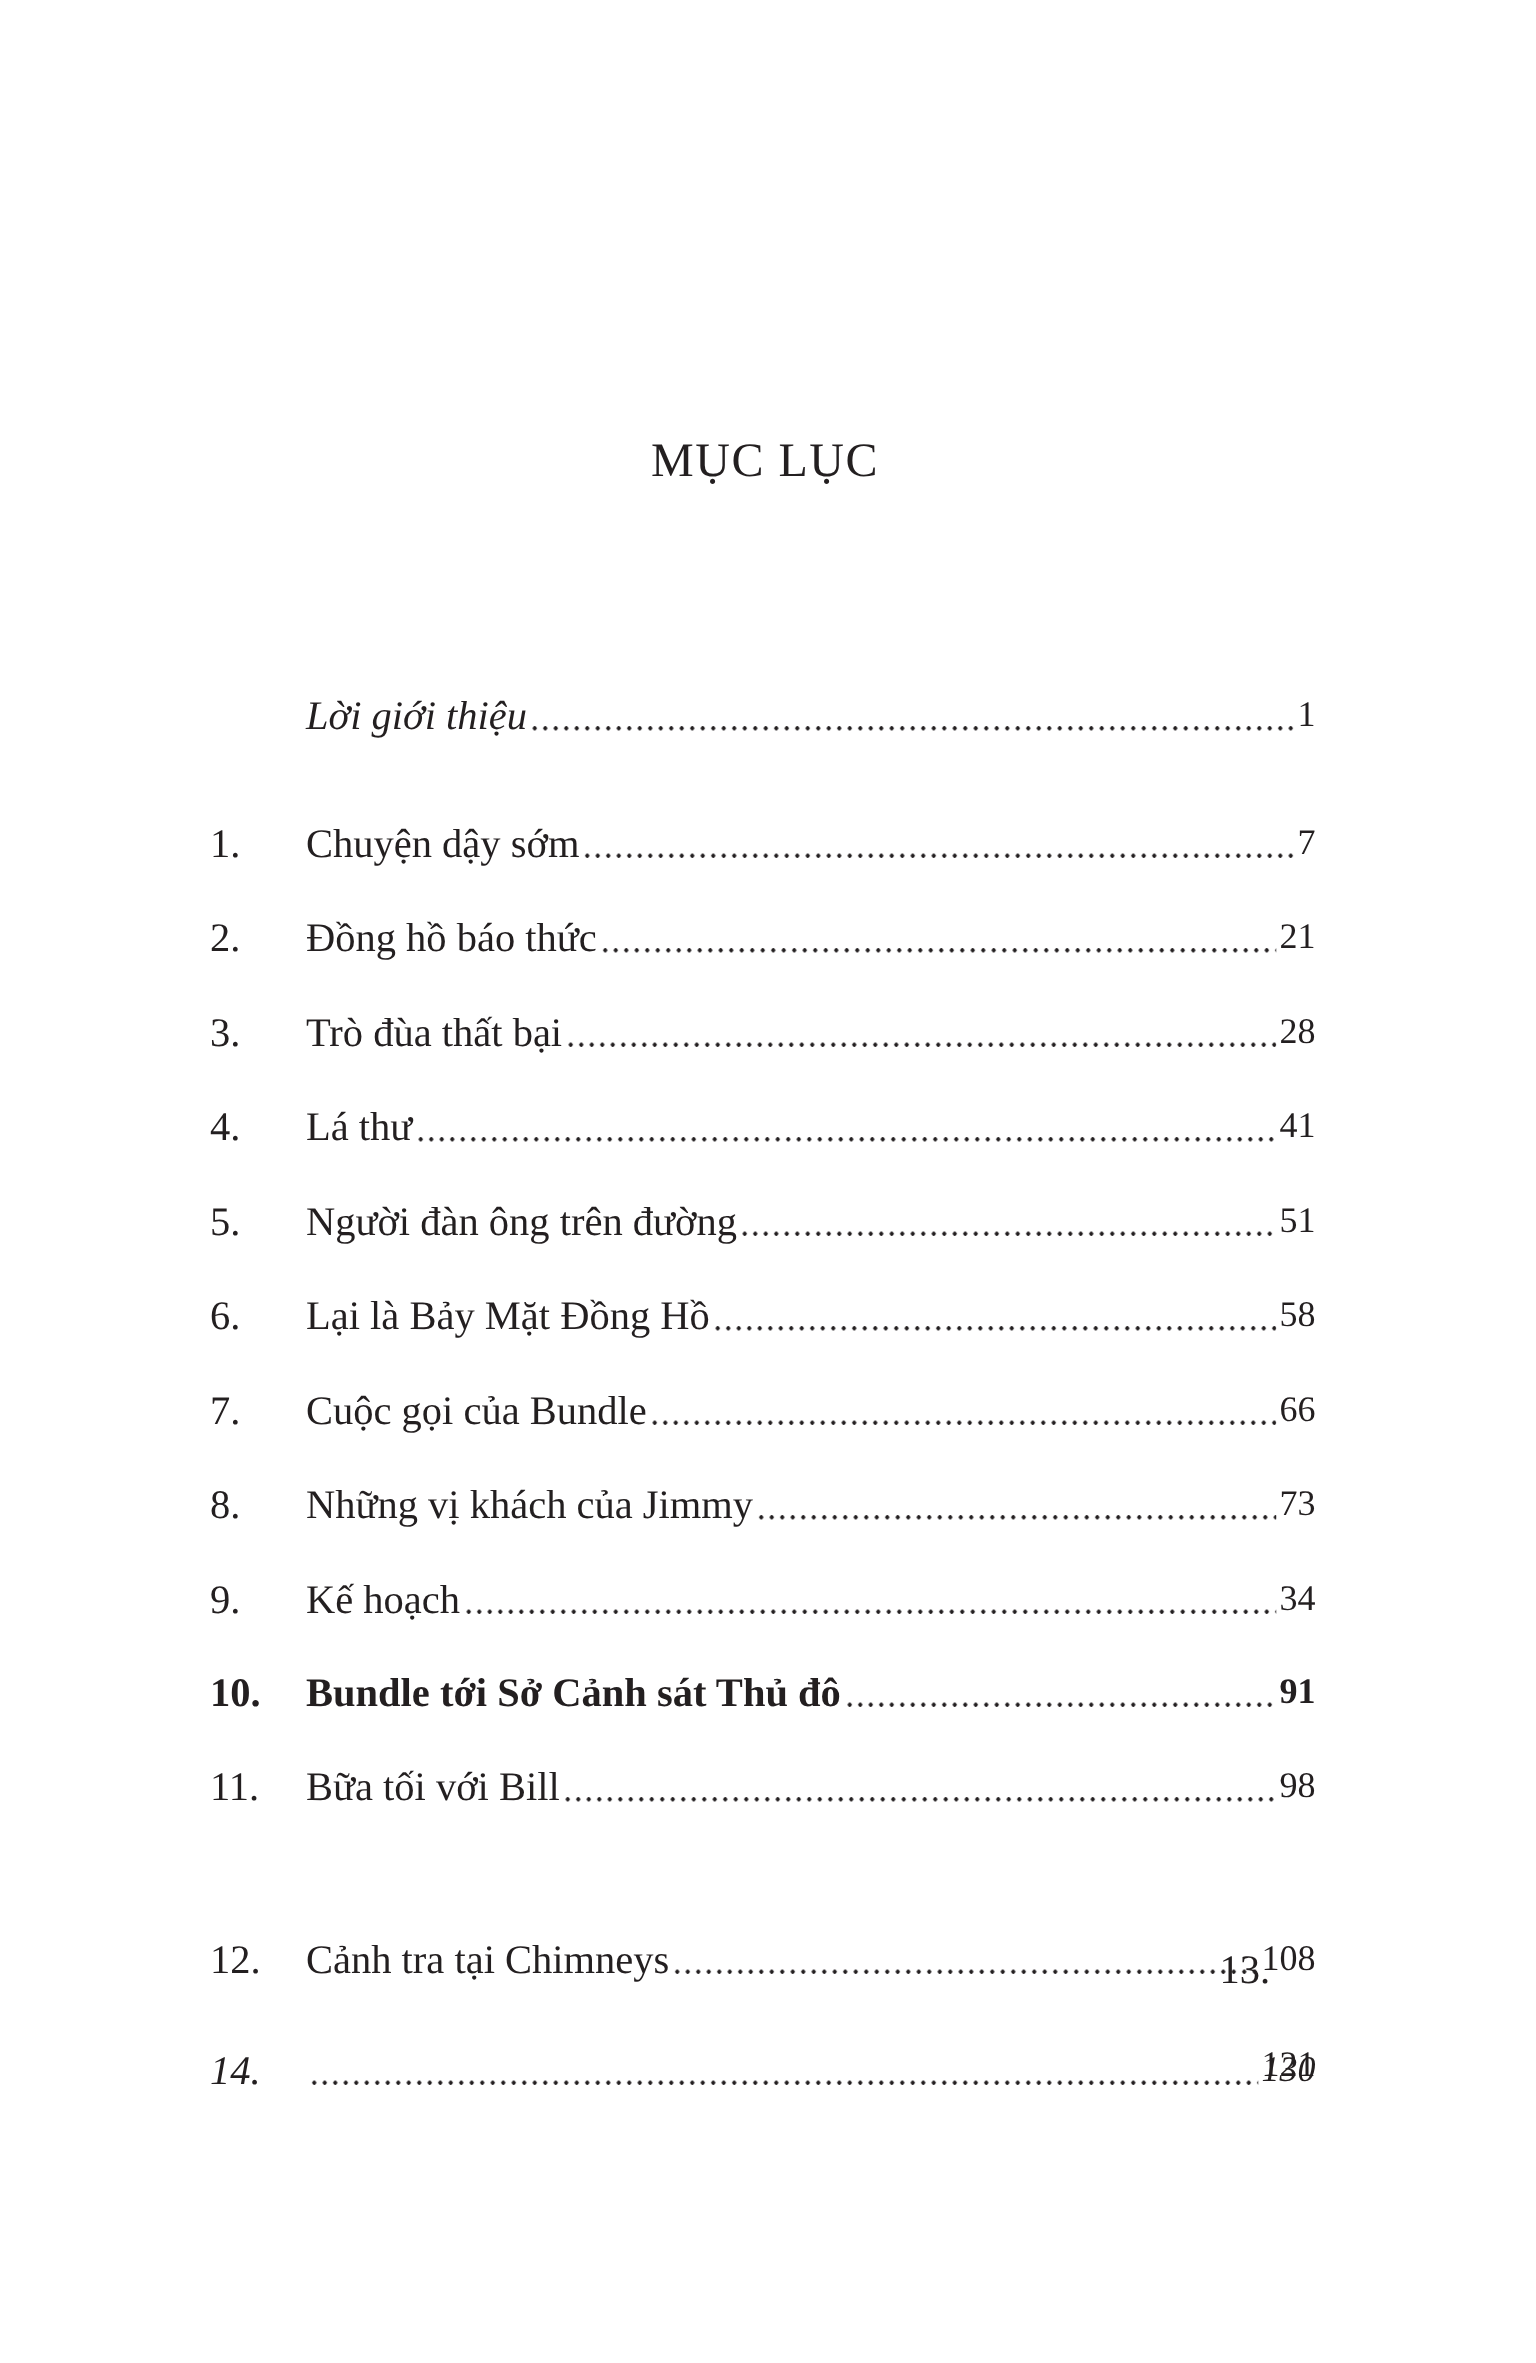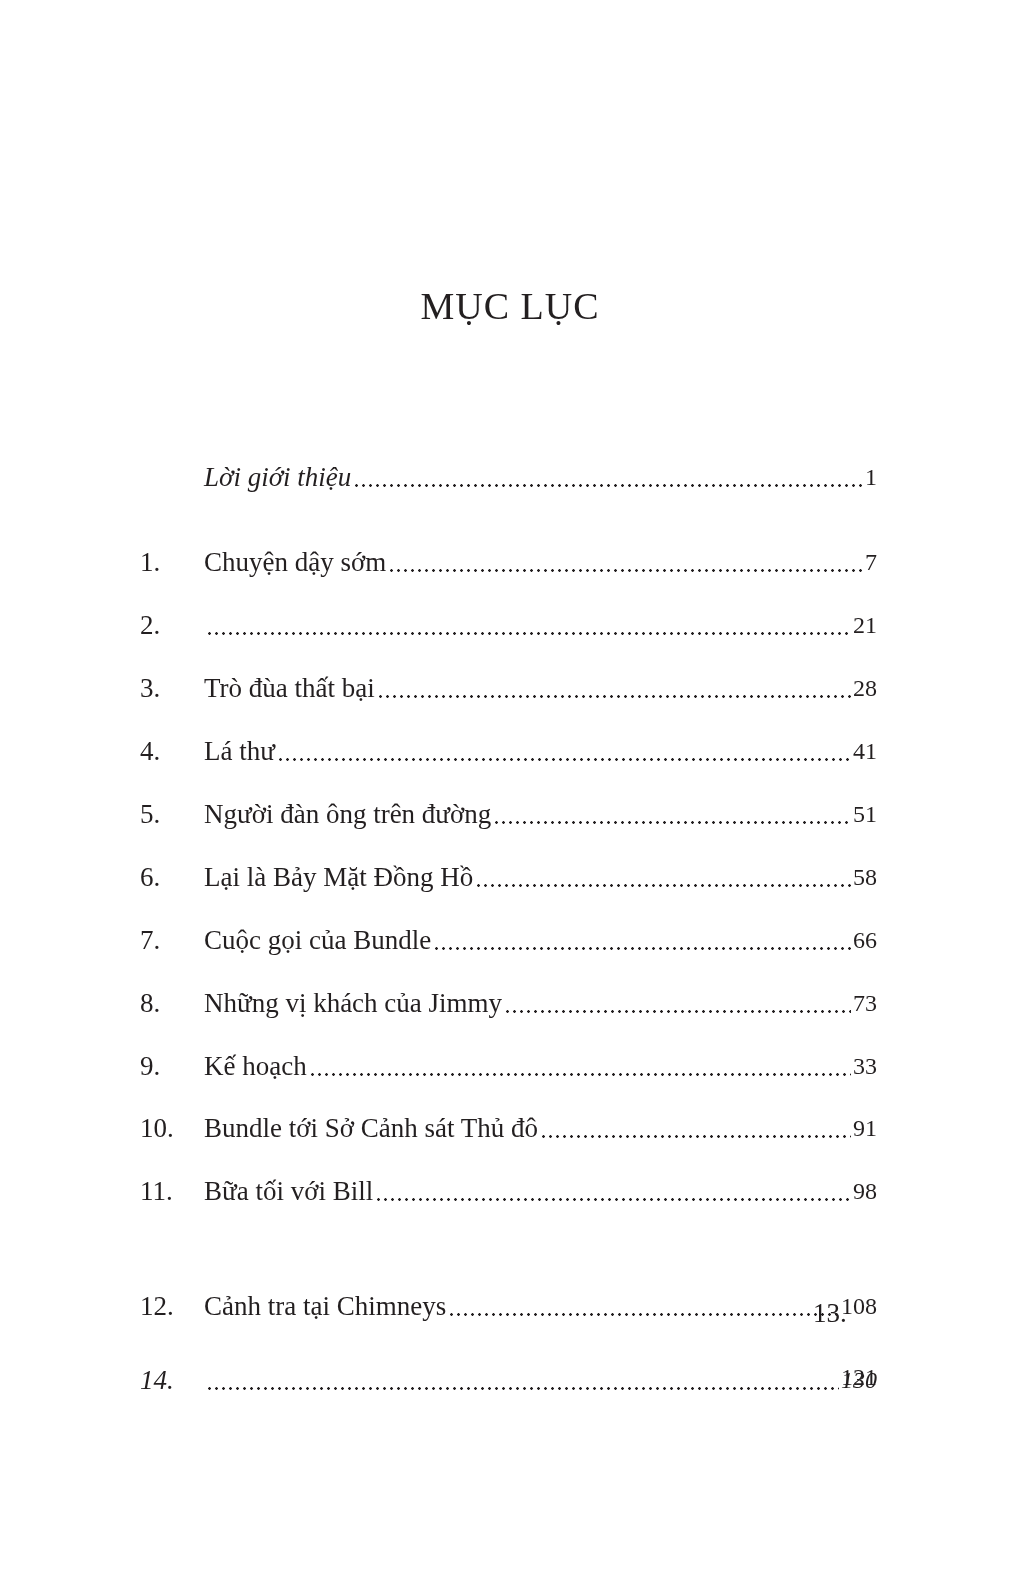--- a/index.html
+++ b/index.html
@@ -14,21 +14,21 @@
       overflow: hidden;
       font-family: "Liberation Serif", "DejaVu Serif", serif;
       color: #231f20;
     }
     .page-title {
       position: absolute;
       top: 282px;
       left: 0;
       width: 1020px;
       text-align: center;
-      font-size: 38px;
+      font-size: 32px;
       letter-spacing: 1px;
       font-weight: normal;
       margin: 0;
       line-height: 48px;
     }
     .toc {
       position: absolute;
       left: 140px;
       width: 737px;
       top: 0;
@@ -97,20 +97,21 @@
 
   <div class="toc-row" style="top:540px;">
     <span class="toc-num">1.</span>
     <span class="toc-title">Chuyện dậy sớm</span>
     <span class="toc-leader"></span>
     <span class="toc-page">7</span>
   </div>
 
   <div class="toc-row" style="top:603px;">
     <span class="toc-num">2.</span>
+    <span class="toc-title">Đồng hồ báo thức</span>
     <span class="toc-leader"></span>
     <span class="toc-page">21</span>
   </div>
 
   <div class="toc-row" style="top:666px;">
     <span class="toc-num">3.</span>
     <span class="toc-title">Trò đùa thất bại</span>
     <span class="toc-leader"></span>
     <span class="toc-page">28</span>
   </div>
@@ -147,24 +148,24 @@
     <span class="toc-num">8.</span>
     <span class="toc-title">Những vị khách của Jimmy</span>
     <span class="toc-leader"></span>
     <span class="toc-page">73</span>
   </div>
 
   <div class="toc-row" style="top:1044px;">
     <span class="toc-num">9.</span>
     <span class="toc-title">Kế hoạch</span>
     <span class="toc-leader"></span>
-    <span class="toc-page">33</span>
+    <span class="toc-page">34</span>
   </div>
 
-  <div class="toc-row" style="top:1106px;">
+  <div class="toc-row" style="top:1106px;font-weight:bold;">
     <span class="toc-num">10.</span>
     <span class="toc-title">Bundle tới Sở Cảnh sát Thủ đô</span>
     <span class="toc-leader"></span>
     <span class="toc-page">91</span>
   </div>
 
   <div class="toc-row" style="top:1169px;">
     <span class="toc-num">11.</span>
     <span class="toc-title">Bữa tối với Bill</span>
     <span class="toc-leader"></span>

